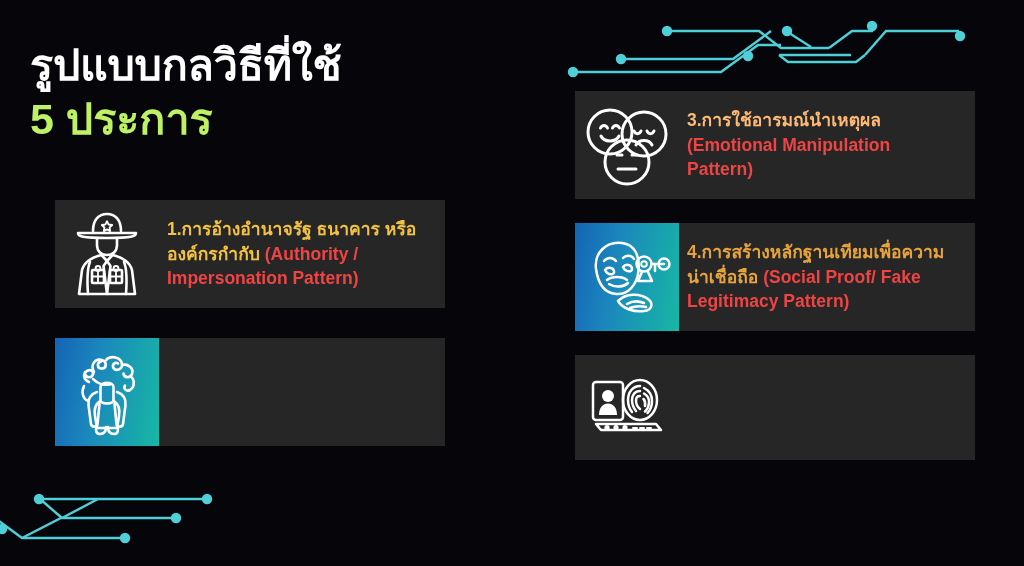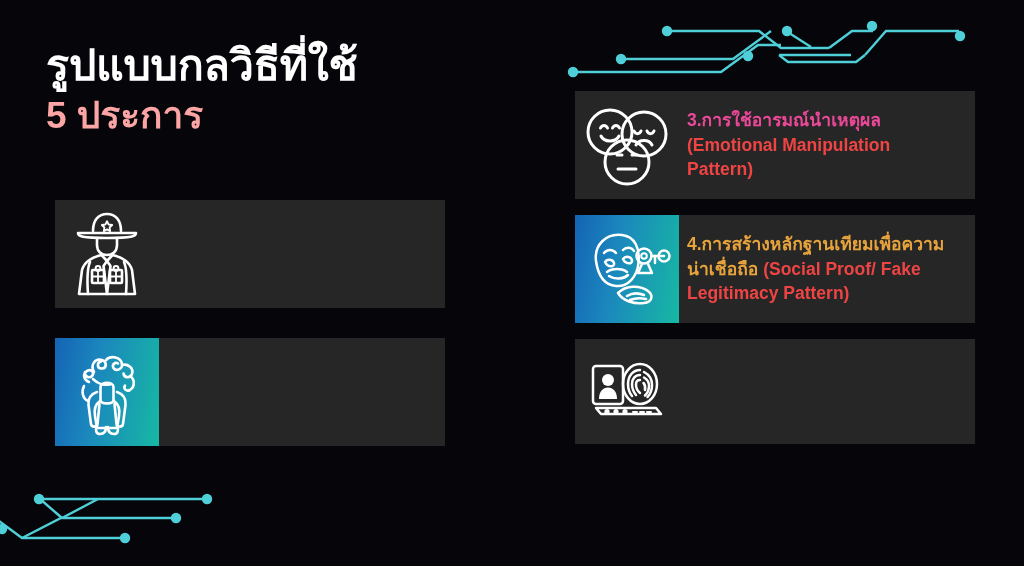--- a/index.html
+++ b/index.html
@@ -15,33 +15,33 @@
     background:#05050a;
   }
 
   
   .circuit { position:absolute; pointer-events:none; }
   .circuit.top-right { top:0; left:566px; width:458px; height:100px; }
   .circuit.bottom-left { bottom:0; left:0; width:270px; height:100px; }
 
   
   .title-block {
-    position:absolute; left:46px; top:44px; width:460px;
+    position:absolute; left:30px; top:44px; width:460px;
   }
   .title-line1 {
     color:#ffffff;
     font-size:43px;
     font-weight:bold;
     line-height:1.02;
     letter-spacing:-0.2px;
     white-space:nowrap;
   }
   .title-line2 {
-    color:#fca5a5;
-    font-size:37px;
+    color:#bef264;
+    font-size:43px;
     font-weight:bold;
     line-height:1.18;
     margin-top:6px;
     white-space:nowrap;
   }
 
   
   .col-left {
     position:absolute; left:55px; top:200px; width:390px;
   }
@@ -51,21 +51,21 @@
 
   
   .card {
     display:flex;
     align-items:stretch;
     background:#262626;
     overflow:hidden;
     min-height:105px;
   }
   .card + .card { margin-top:30px; }
-  .col-right .card + .card { margin-top:16px; }
+  .col-right .card + .card { margin-top:24px; }
 
   .icon-pane {
     flex:0 0 104px;
     display:flex;
     align-items:center;
     justify-content:center;
     padding:8px 4px;
   }
   .icon-pane.plain { background:transparent; }
   .icon-pane.grad {
@@ -82,21 +82,21 @@
     font-weight:bold;
     line-height:1.42;
     color:#ffffff;
   }
   .th {  }
   .en { color:#ef4444; }
 
   
   .accent-1 { color:#f4c243; }
   .accent-2 { color:#e8342c; }
-  .accent-3 { color:#ec4899;text-align:center; }
+  .accent-3 { color:#fdba74;text-align:center; }
   .accent-4 { color:#e8a43c; }
   .accent-5 { color:#8a5cd8; }
 
   svg { display:block; }
 </style>
 </head>
 <body>
 
 <div class="slide">
 
@@ -172,20 +172,26 @@
 
           <rect x="28" y="62" width="12" height="13" rx="1"></rect>
           <circle cx="34" cy="60.5" r="2.4" stroke-width="2"></circle>
           <path d="M34 62 V75 M28 68.5 H40" stroke-width="1.8"></path>
 
           <rect x="46" y="62" width="12" height="13" rx="1"></rect>
           <circle cx="52" cy="60.5" r="2.4" stroke-width="2"></circle>
           <path d="M52 62 V75 M46 68.5 H58" stroke-width="1.8"></path>
         </svg>
       </div>
+      <div class="card-text">
+        <p>
+          <span class="th accent-1">1.การอ้างอำนาจรัฐ ธนาคาร หรือองค์กรกำกับ</span>
+          <span class="en">(Authority / Impersonation Pattern)</span>
+        </p>
+      </div>
     </div>
 
     <div class="card">
       <div class="icon-pane grad">
         <svg width="86" height="92" viewBox="0 0 86 92" fill="none" stroke="#ffffff" stroke-width="2.6" stroke-linejoin="round" stroke-linecap="round">
 
           <path d="M25 36 C20 34 18 28 23 25 C27.5 22.5 31 27 28 30 C25.5 32.5 20 31 21 26"></path>
           <path d="M30 26 C26 19 31 12 38 14 C43 15.5 43 22 38 22.5 C33.5 23 32 17 37 15.5"></path>
           <path d="M42 14 C47 9 57 11 58 18 C58.7 23 52 26 49.5 22 C47.6 18.8 51 15.5 54 17.5"></path>
           <path d="M58 19 C64 17.5 70 22 68 28 C66.4 32.6 60 32 59.5 27.5"></path>

